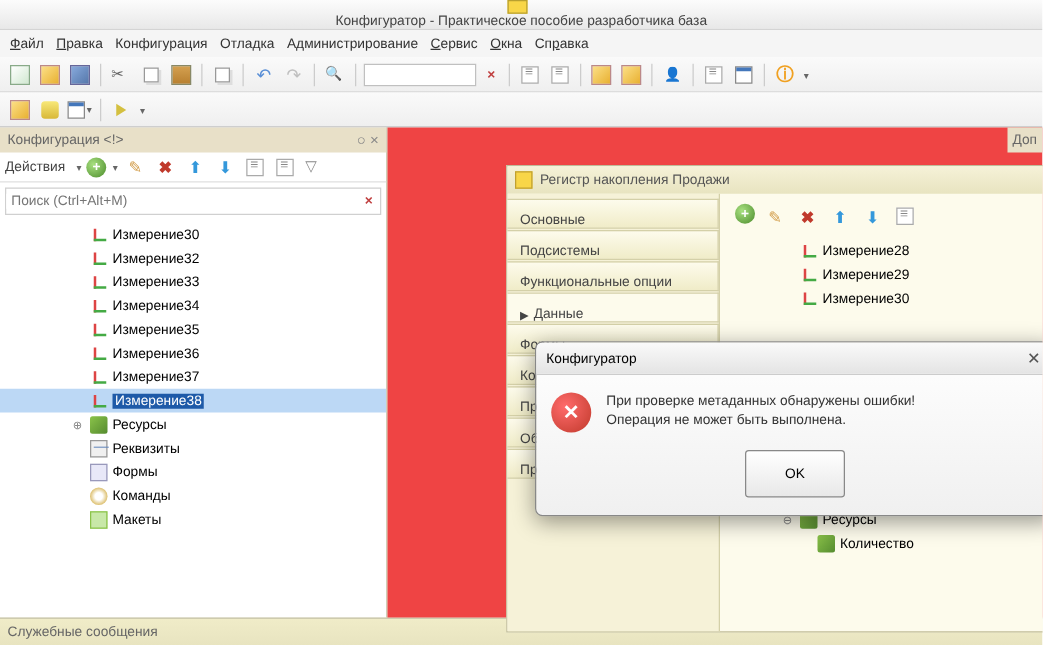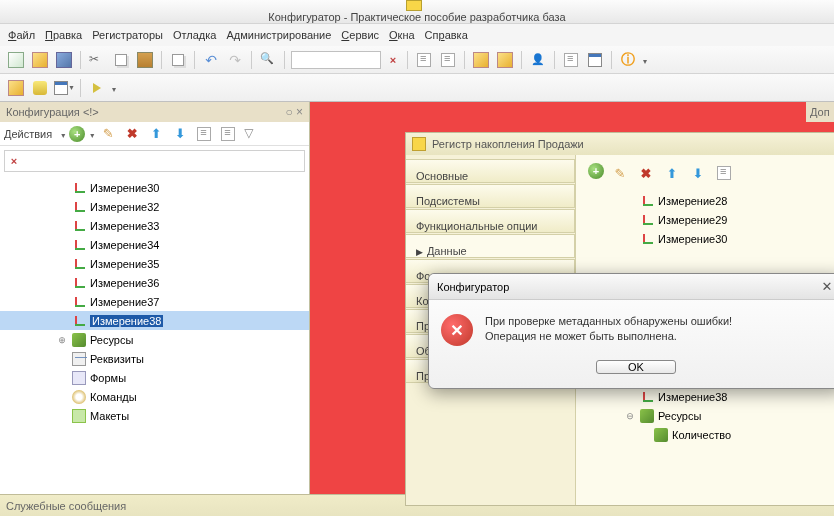--- a/index.html
+++ b/index.html
@@ -67,21 +67,21 @@
 .reg-tree-item.indent1 { padding-left: 50px; }
 .reg-tree-item .exp { width: 12px; text-align: center; color: #888; font-size: 9px; }
 
 .dialog { position: absolute; left: 428px; top: 273px; width: 416px; background: linear-gradient(to bottom, #fff, #f0f0f0); border: 1px solid #888; border-radius: 6px; box-shadow: 0 4px 18px rgba(0,0,0,0.4); }
 .dialog-title { height: 26px; background: linear-gradient(to bottom, #fafafa, #e4e4e4); border-bottom: 1px solid #ccc; display: flex; align-items: center; justify-content: space-between; padding: 0 8px; border-radius: 6px 6px 0 0; }
 .dialog-title .dlg-close { width: 16px; height: 16px; display: flex; align-items: center; justify-content: center; font-size: 13px; color: #555; }
 .dialog-body { display: flex; padding: 14px 12px 6px; gap: 12px; }
 .dialog-icon { width: 32px; height: 32px; border-radius: 50%; background: radial-gradient(circle at 35% 35%, #ff6b6b, #c0392b); display: flex; align-items: center; justify-content: center; color: #fff; font-weight: bold; font-size: 16px; flex-shrink: 0; }
 .dialog-text { color: #333; line-height: 1.4; }
 .dialog-buttons { display: flex; justify-content: center; padding: 8px 0 14px; }
-.dialog-ok { width: 80px; height: 14px; background: linear-gradient(to bottom, #fff, #e8e8e8); border: 1px solid #888; border-radius: 3px; text-align: center; }
+.dialog-ok { width: 80px; height: 38px; background: linear-gradient(to bottom, #fff, #e8e8e8); border: 1px solid #888; border-radius: 3px; text-align: center; }
 
 .status-bar { height: 22px; background: linear-gradient(to bottom, #f0ecc8, #e8e4c0); border-top: 1px solid #c0bc98; display: flex; align-items: center; padding: 0 6px; color: #666; }
 
 .ico { display: inline-block; width: 16px; height: 16px; }
 .i-new { background: linear-gradient(135deg,#fff,#d0e8d0); border: 1px solid #8a8; }
 .i-open { background: linear-gradient(135deg,#fce088,#e8b030); border: 1px solid #b88; }
 .i-save { background: linear-gradient(135deg,#88aadd,#5577aa); border: 1px solid #669; }
 .i-cut { position: relative; }
 .i-cut::before { content: '✂'; color: #666; position: absolute; font-size: 12px; }
 .i-copy { background: #fff; border: 1px solid #999; box-shadow: 2px 2px 0 #ddd; width: 12px; height: 12px; }
@@ -108,21 +108,21 @@
 <body>
 
 <div class="title-bar">
   <div class="app-icon"></div>
   <span class="title-text">Конфигуратор - Практическое пособие разработчика база</span>
 </div>
 
 <div class="menu-bar">
   <span><u>Ф</u>айл</span>
   <span><u>П</u>равка</span>
-  <span>Регистраторы</span>
+  <span>Конфигурация</span>
   <span>Отладка</span>
   <span>Администрирование</span>
   <span><u>С</u>ервис</span>
   <span><u>О</u>кна</span>
   <span>Сп<u>р</u>авка</span>
 </div>
 
 <div class="toolbar">
   <div class="toolbar-btn">
       <span class="ico i-new"></span>
@@ -222,20 +222,21 @@
           <span class="ico i-list"></span>
         </div>
       <div class="toolbar-btn">
           <span class="ico i-list"></span>
         </div>
       <div class="toolbar-btn">
           <span class="ico i-filter"></span>
         </div>
     </div>
     <div class="search-box">
+      <input placeholder="Поиск (Ctrl+Alt+M)" style="">
       <span class="search-x">×</span>
     </div>
     <div class="tree" id="left-tree">
         <div class="tree-item">
           <span class="dim-icon"></span>
           <span class="label">Измерение30</span>
         </div>
         <div class="tree-item">
           <span class="dim-icon"></span>
           <span class="label">Измерение32</span>

